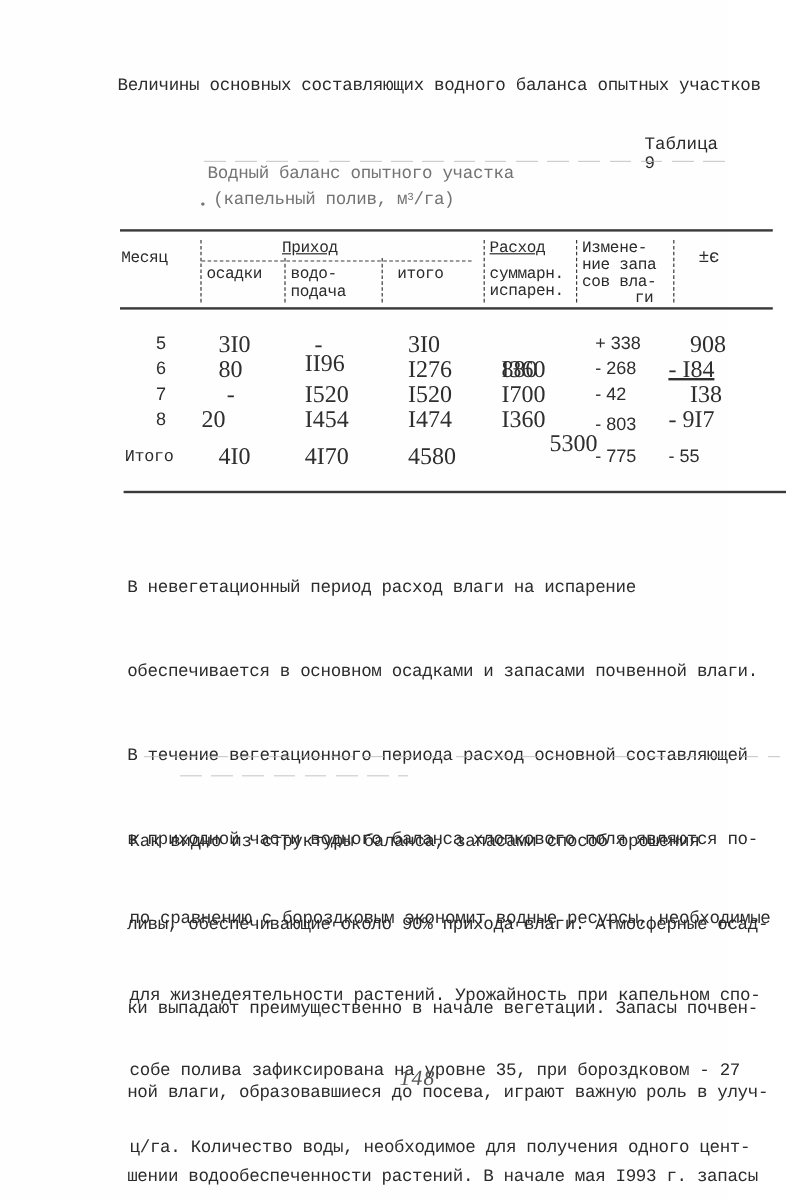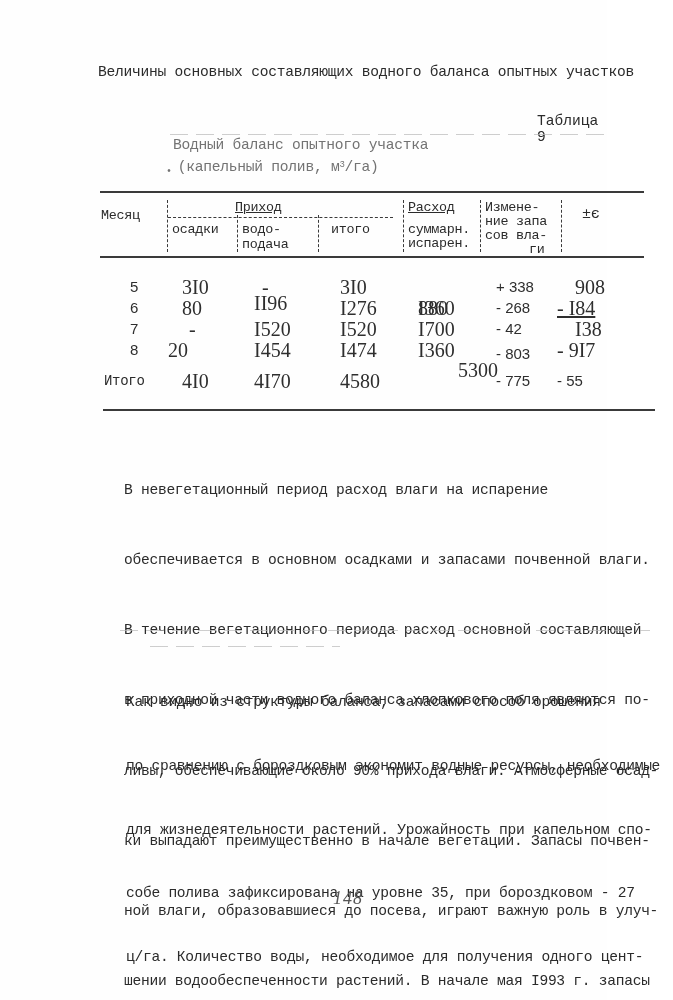--- a/index.html
+++ b/index.html
@@ -60,21 +60,21 @@
     .cell {
       position: absolute;
       font-family: "Liberation Serif", "DejaVu Serif", serif;
       font-size: 20px;
       line-height: 20px;
       white-space: nowrap;
       color: #2e2e2e;
     }
     .cell.sans { font-family: "Liberation Sans", "DejaVu Sans", sans-serif; font-size: 15px; }
     .para { position: absolute; left: 106px; font-size: 14.6px; line-height: 23.4px; color: #2b2b2b; letter-spacing: -0.28px; }
-    .para .pl { display: block; white-space: nowrap; margin-left: 18px; }
+    .para .pl { display: block; white-space: nowrap; }
     .page-number {
       position: absolute;
       left: 333px; top: 888px;
       font-family: "Liberation Serif", "DejaVu Serif", serif;
       font-style: italic;
       font-size: 18px;
       color: #555;
       letter-spacing: 1px;
     }
     .scan-streak {

